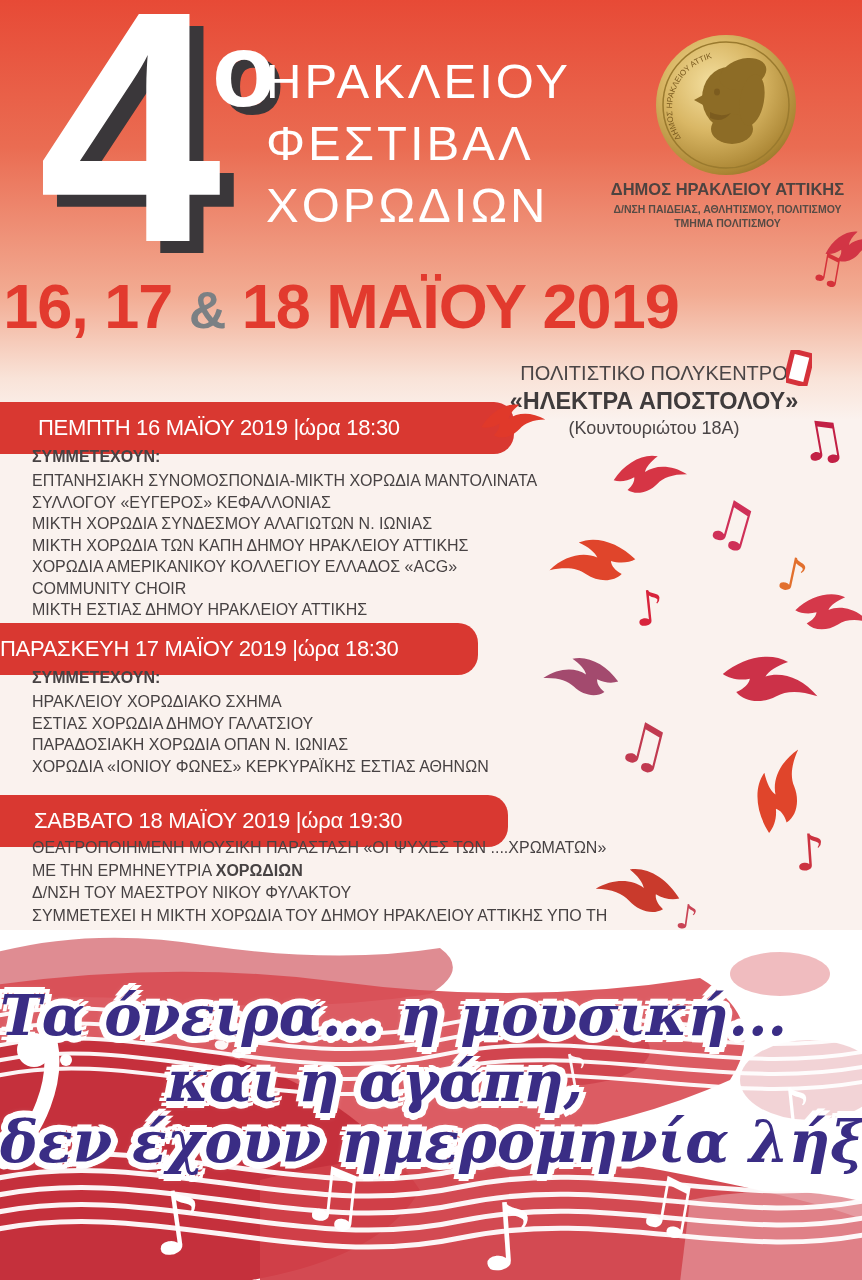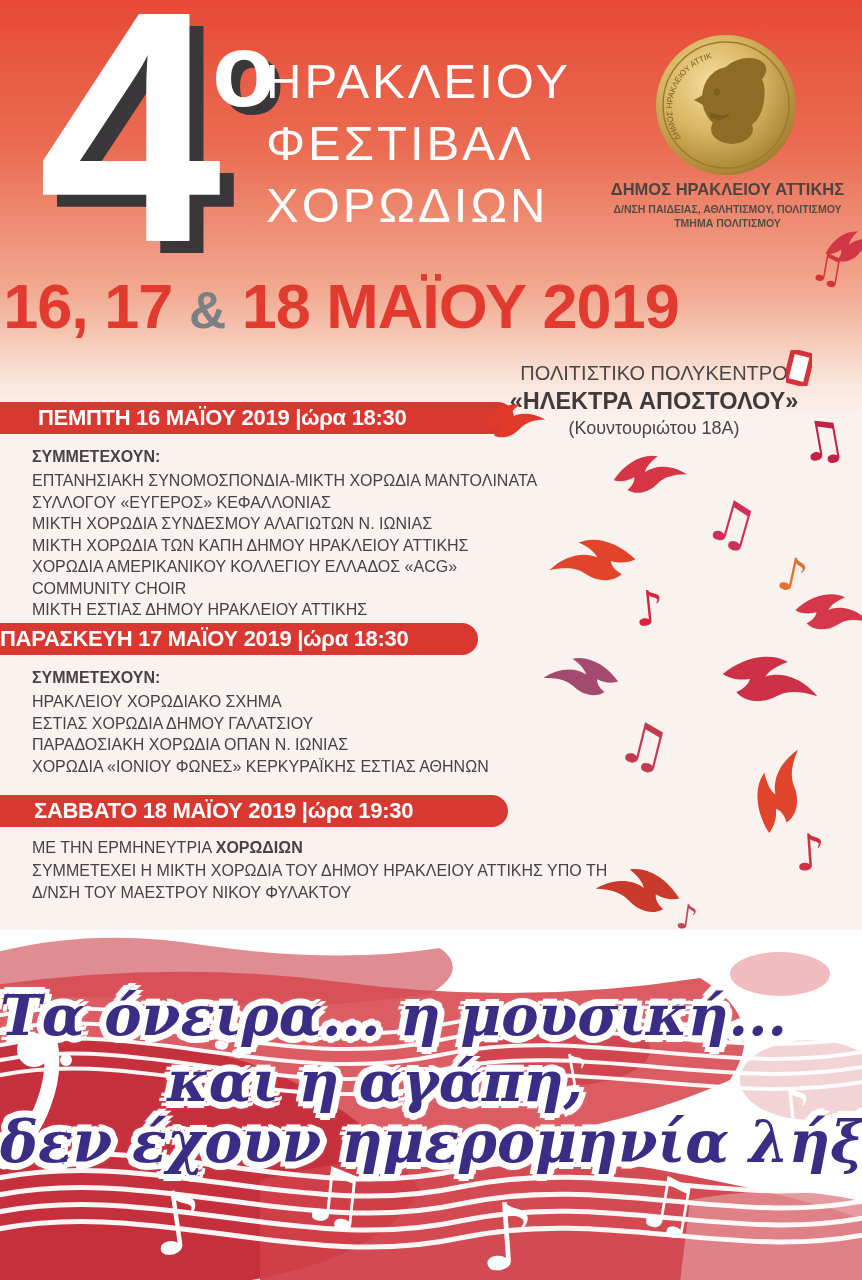--- a/index.html
+++ b/index.html
@@ -23,22 +23,22 @@
   .date-line{position:absolute;left:0;top:270px;width:682px;text-align:center;font-weight:700;
     font-size:63px;letter-spacing:-1px;color:#e23a2e;white-space:nowrap;}
   .date-line .amp{color:#7b8084;font-size:0.82em;}
 
   .venue{position:absolute;left:488px;top:362px;width:332px;text-align:center;color:#4a4546;}
   .venue .v1{font-size:20px;}
   .venue .v2{font-size:23.5px;font-weight:700;color:#3f3b3c;margin-top:3px;}
   .venue .v3{font-size:18px;margin-top:3px;}
 
   
-  .banner{position:absolute;left:0;height:32px;background:#d93831;border-radius:0 20px 20px 0;
-    color:#fff;font-weight:700;font-size:22px;letter-spacing:-0.3px;display:flex;align-items:center;
+  .banner{position:absolute;left:0;height:52px;background:#d93831;border-radius:0 20px 20px 0;
+    color:#fff;font-weight:400;font-size:22px;letter-spacing:-0.3px;display:flex;align-items:center;
     white-space:nowrap;}
   .banner.b1{top:402px;width:476px;padding-left:38px;}
   .banner.b2{top:623px;width:478px;padding-left:0;}
   .banner.b3{top:795px;width:474px;padding-left:34px;}
   .list-label{position:absolute;left:32px;font-weight:700;font-size:16px;color:#474243;}
   .list-label.l1{top:448px;}
   .list-label.l2{top:669px;}
   .list{position:absolute;left:32px;font-size:16px;line-height:21.5px;color:#474243;}
   .list.list1{top:470px;}
   .list.list2{top:691px;}
@@ -154,23 +154,24 @@
     <div>ΗΡΑΚΛΕΙΟΥ ΧΟΡΩΔΙΑΚΟ ΣΧΗΜΑ</div>
     <div>ΕΣΤΙΑΣ ΧΟΡΩΔΙΑ ΔΗΜΟΥ ΓΑΛΑΤΣΙΟΥ</div>
     <div>ΠΑΡΑΔΟΣΙΑΚΗ ΧΟΡΩΔΙΑ ΟΠΑΝ Ν. ΙΩΝΙΑΣ</div>
     <div>ΧΟΡΩΔΙΑ «ΙΟΝΙΟΥ ΦΩΝΕΣ» ΚΕΡΚΥΡΑΪΚΗΣ ΕΣΤΙΑΣ ΑΘΗΝΩΝ</div>
   </div>
 
   <div class="banner b3">
       <span>ΣΑΒΒΑΤΟ 18 ΜΑΪΟΥ 2019 |ώρα 19:30</span>
     </div>
   <div class="sat-lines">
+    <div>ΘΕΑΤΡΟΠΟΙΗΜΕΝΗ ΜΟΥΣΙΚΗ ΠΑΡΑΣΤΑΣΗ «ΟΙ ΨΥΧΕΣ ΤΩΝ ....ΧΡΩΜΑΤΩΝ»</div>
     <div><span>ΜΕ ΤΗΝ ΕΡΜΗΝΕΥΤΡΙΑ </span><b>ΧΟΡΩΔΙΩΝ</b></div>
+    <div>Δ/ΝΣΗ ΤΟΥ ΜΑΕΣΤΡΟΥ ΝΙΚΟΥ ΦΥΛΑΚΤΟΥ</div>
     <div>ΣΥΜΜΕΤΕΧΕΙ Η ΜΙΚΤΗ ΧΟΡΩΔΙΑ ΤΟΥ ΔΗΜΟΥ ΗΡΑΚΛΕΙΟΥ ΑΤΤΙΚΗΣ ΥΠΟ ΤΗ</div>
-    <div>Δ/ΝΣΗ ΤΟΥ ΜΑΕΣΤΡΟΥ ΝΙΚΟΥ ΦΥΛΑΚΤΟΥ</div>
   </div>
 
   <div class="bird" style="left:478px;top:396px;width:70px;height:49px;transform:rotate(-8deg);">
       <svg viewBox="0 0 100 70" fill="#e0392a">
         <use href="#gull"></use>
       </svg>
     </div>
   <div class="bird" style="left:610px;top:446px;width:80px;height:56px;transform:rotate(-6deg);">
       <svg viewBox="0 0 100 70" fill="#d63545">
         <use href="#gull"></use>

